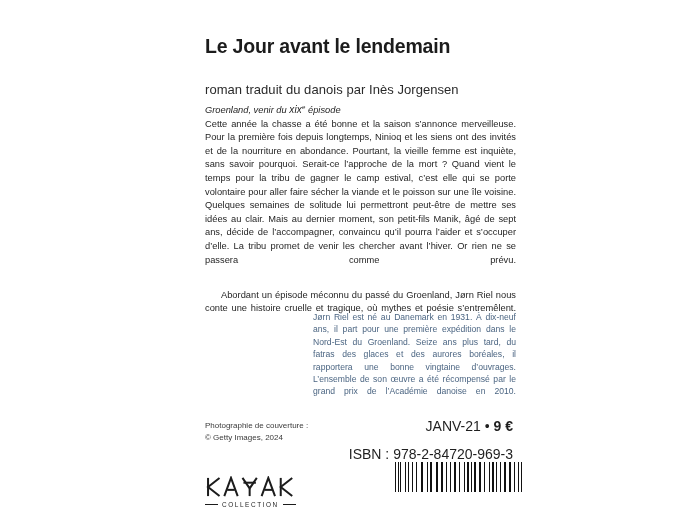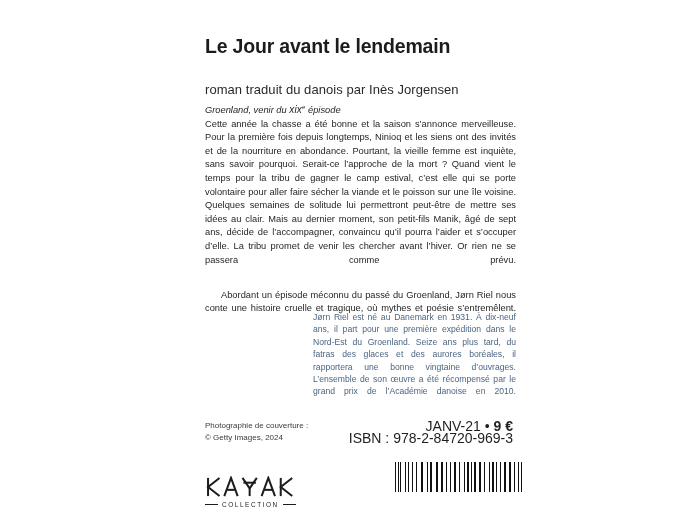--- a/index.html
+++ b/index.html
@@ -144,21 +144,21 @@
     position: absolute;
     right: 0;
     top: 420px;
     text-align: right;
     font-size: 14px;
     line-height: 12px;
     color: #1f1f1f;
   }
   .pricing .price-line { white-space: nowrap; }
   .pricing .price-amount { font-weight: bold; }
-  .pricing .isbn-line { white-space: nowrap; }
+  .pricing .isbn-line { white-space: nowrap; margin-top: 16px; }
 
   
   .barcode-wrap {
     position: absolute;
     right: 0;
     top: 462px;
     width: 128px;
   }
   .barcode-bars {
     display: flex;

